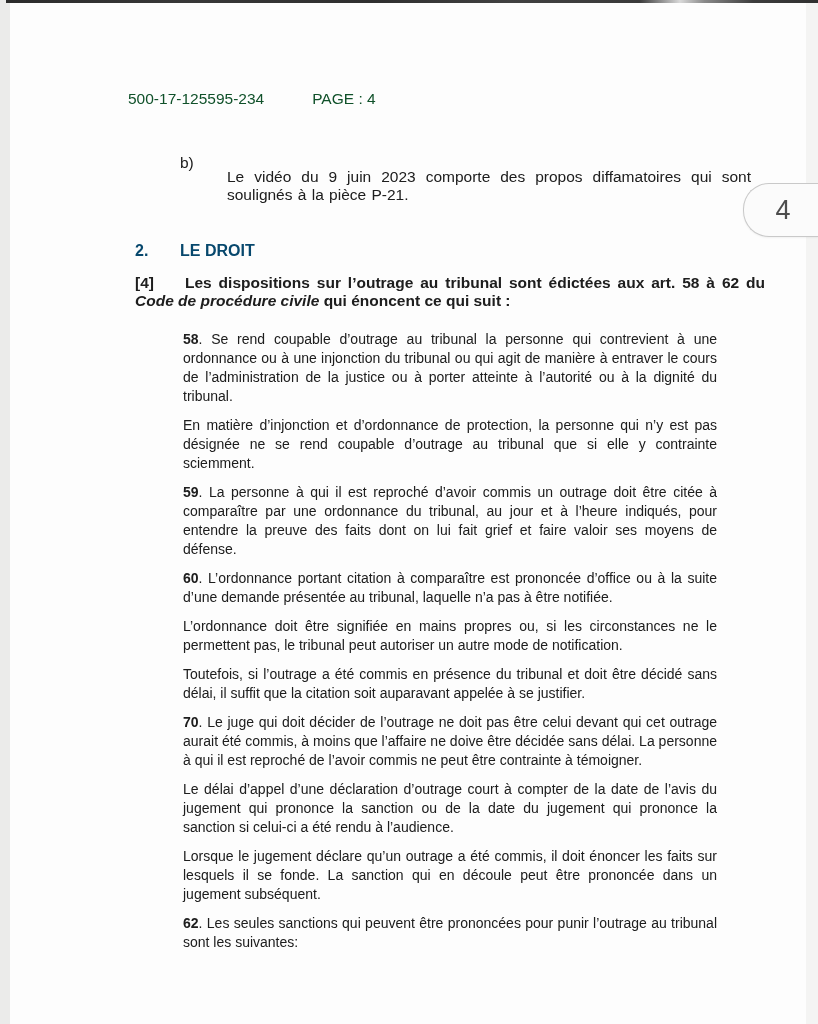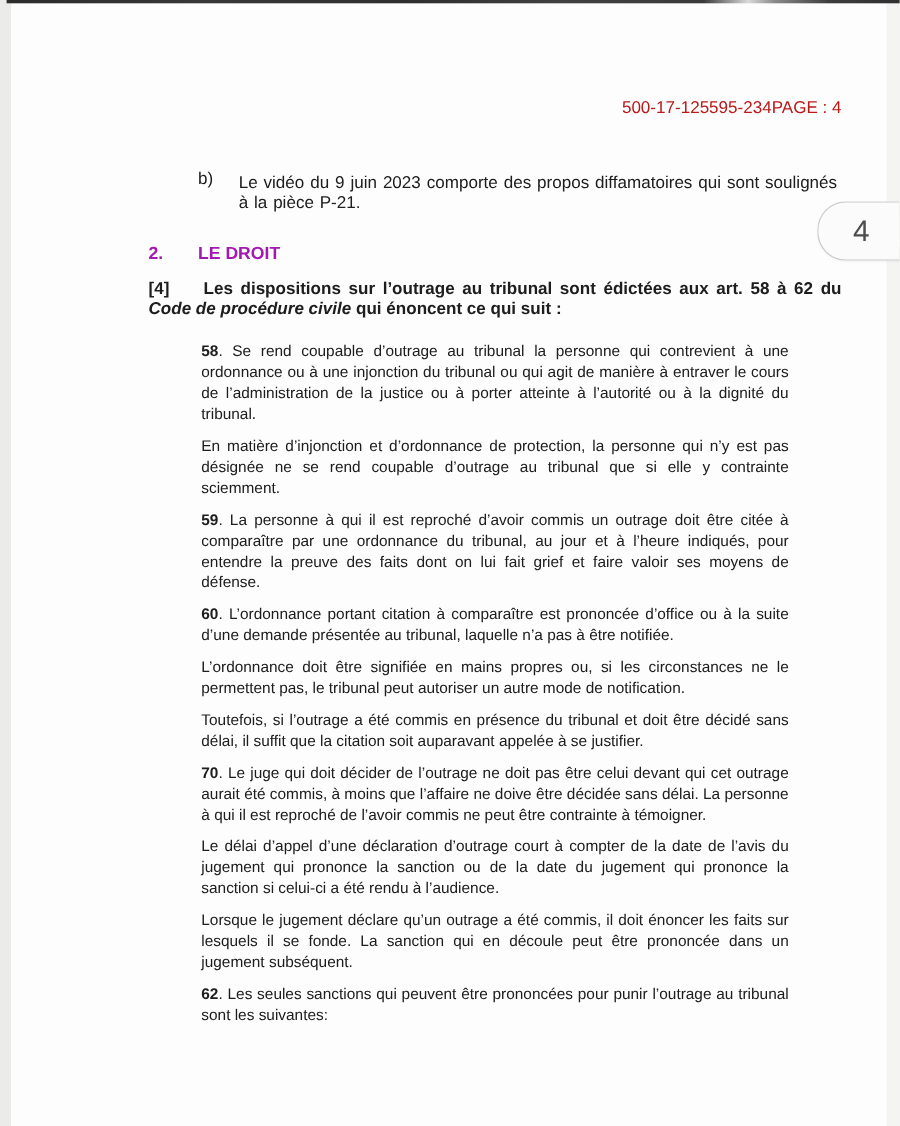--- a/index.html
+++ b/index.html
@@ -22,35 +22,35 @@
   .page{
     position:absolute;left:10px;right:12px;top:2px;bottom:0;
     background:#fdfdfd;
   }
   .scan{
     position:absolute;inset:0;
     filter:blur(0.3px) contrast(1.04);
     color:#222;
   }
   .header-row{
-    display:flex;justify-content:flex-end;
+    display:flex;justify-content:flex-start;
     margin:0 41px 0 118px;
     padding-top:88px;
-    font-size:15.5px;line-height:18px;color:#b91c1c;
+    font-size:15.5px;line-height:18px;color:#14532d;gap:48px;
   }
   .item-b{
     display:flex;
     margin:46px 41px 0 170px;
     font-size:15.5px;line-height:18px;
   }
   .item-b .marker{flex:none;width:33px;}
-  .item-b .btext{flex:1;margin:4px;text-align:justify;word-spacing:1px;}
+  .item-b .btext{flex:1;margin:14px;text-align:justify;word-spacing:1px;}
   .section-heading{
     margin:24px 0 0 125px;
-    font-weight:bold;font-size:16px;line-height:18px;color:#a21caf;
+    font-weight:bold;font-size:16px;line-height:18px;color:#0c4a6e;
   }
   .sec-num{display:inline-block;width:45px;}
   .para4{
     margin:14px 41px 0 125px;
     font-size:15.5px;line-height:18px;
     text-align:justify;
     font-weight:bold;
   }
   .pmarker{display:inline-block;width:50px;}
   .para4 .cite{font-style:italic;}

